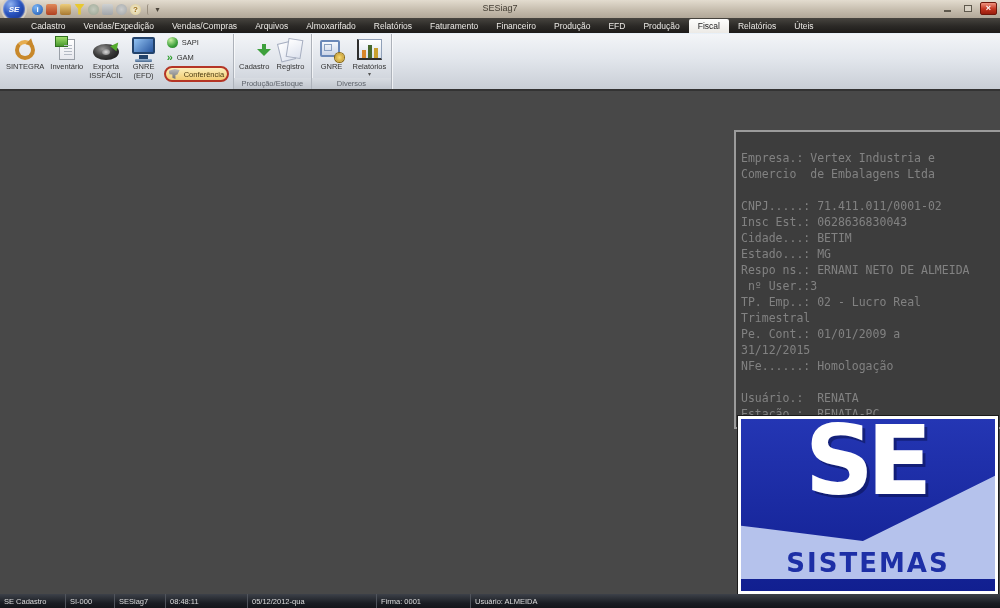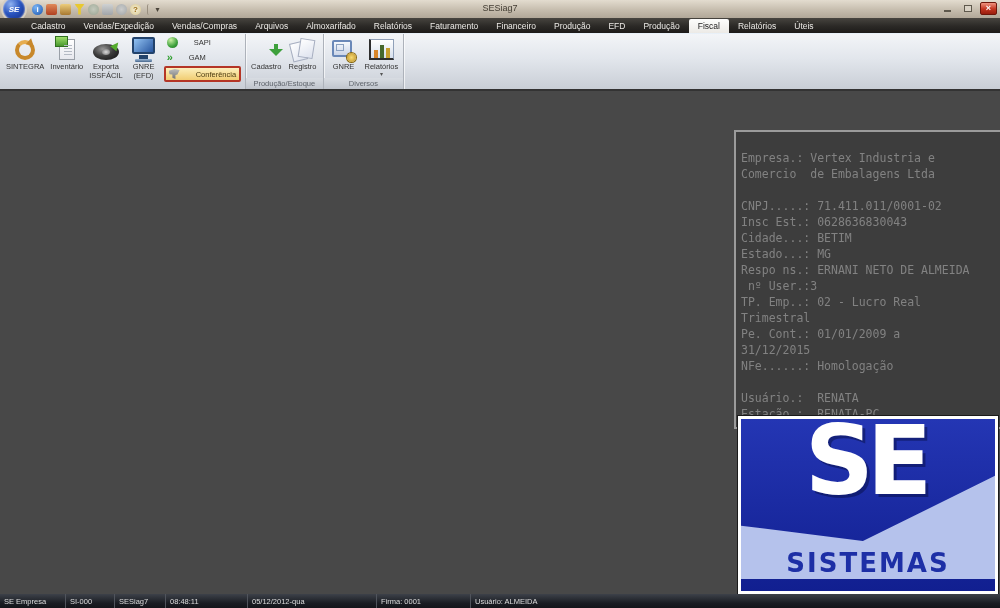--- a/index.html
+++ b/index.html
@@ -44,22 +44,22 @@
     background:linear-gradient(#f3f5f8,#e2e6ec 45%,#c9ced6);border-top:1px solid #e8f0f8;
     border-bottom:2px solid #333;display:flex;align-items:stretch;padding-left:1px;box-sizing:content-box}
   .rgroup{display:flex;flex-direction:column;border-right:1px solid #adb2ba;box-shadow:1px 0 0 rgba(255,255,255,.65)}
   .rgroup-body{flex:1;display:flex;align-items:flex-start;padding:1px 2px 0}
   .rgroup-label{height:11px;line-height:11px;font-size:7.5px;color:#5e636b;text-align:center;
     background:linear-gradient(#d8dce2,#bfc4cc);white-space:nowrap;padding:0 4px}
   .rbtn{display:flex;flex-direction:column;align-items:center;padding:1px 3px 0;min-width:30px;
     font-size:7.5px;color:#333;text-align:center;line-height:1.15;white-space:pre-line;cursor:default}
   .ric{height:27px;display:flex;align-items:center;justify-content:center}
   .rsmall-col{display:flex;flex-direction:column;justify-content:space-between;height:46px;padding:1px 2px 0}
-  .rsmall{display:flex;align-items:center;gap:16px;font-size:7.5px;color:#333;height:13px;padding:0 3px;white-space:nowrap}
-  .rsmall.hl{border:2px solid #b43526;background:linear-gradient(#fcf0bd,#f1cd72);border-radius:2px;height:12px;color:#4a3a10}
+  .rsmall{display:flex;align-items:center;gap:4px;font-size:7.5px;color:#333;height:13px;padding:0 3px;white-space:nowrap}
+  .rsmall.hl{border:2px solid #b43526;background:linear-gradient(#fcf0bd,#f1cd72);border-radius:8px;height:12px;color:#4a3a10}
   .drop-arrow{font-size:6px;color:#555;line-height:4px}
 
   
   .ic-sintegra{width:20px;height:20px;border:4px solid #c8882a;border-top-color:#e6ad4f;border-radius:50%;position:relative;box-sizing:border-box}
   .ic-sintegra::after{content:"";position:absolute;right:-7px;top:-3px;border:4px solid transparent;border-left:7px solid #c8882a;transform:rotate(42deg)}
   .ic-doc{width:16px;height:21px;background:linear-gradient(#fff,#e7e8ee);border:1px solid #9aa0a8;position:relative;box-sizing:border-box}
   .ic-doc::before{content:"";position:absolute;left:-5px;top:-4px;width:11px;height:9px;background:linear-gradient(#9ede6a,#48982e);border:1px solid #2f7020}
   .ic-doc::after{content:"";position:absolute;right:2px;top:5px;width:8px;height:1px;background:#b4bac4;box-shadow:0 3px 0 #b4bac4,0 6px 0 #b4bac4,0 9px 0 #b4bac4}
   .ic-disc{width:26px;height:16px;border-radius:50%;background:radial-gradient(ellipse at 38% 32%,#969696 0%,#3c3c3c 45%,#0d0d0d 100%);position:relative;margin-top:5px}
   .ic-disc::before{content:"";position:absolute;left:9px;top:5px;width:8px;height:6px;border-radius:50%;background:radial-gradient(#dcdcdc,#6c6c6c)}
@@ -246,20 +246,20 @@
     <div class="logo-blue">
       <div class="logo-light"></div>
       <div class="logo-se">SE</div>
       <div class="logo-sub">SISTEMAS</div>
     </div>
   </div>
 
 </div>
 
 <div class="statusbar">
-  <div class="seg" style="width:66px">SE Empresa</div>
+  <div class="seg" style="width:66px">SE Cadastro</div>
   <div class="seg" style="width:49px">SI-000</div>
   <div class="seg" style="width:51px">SESiag7</div>
   <div class="seg" style="width:82px">08:48:11</div>
   <div class="seg" style="width:129px">05/12/2012-qua</div>
   <div class="seg" style="width:94px">Firma: 0001</div>
   <div class="seg" style="width:73px">Usuário: ALMEIDA</div>
 </div>
 
 </body></html>

